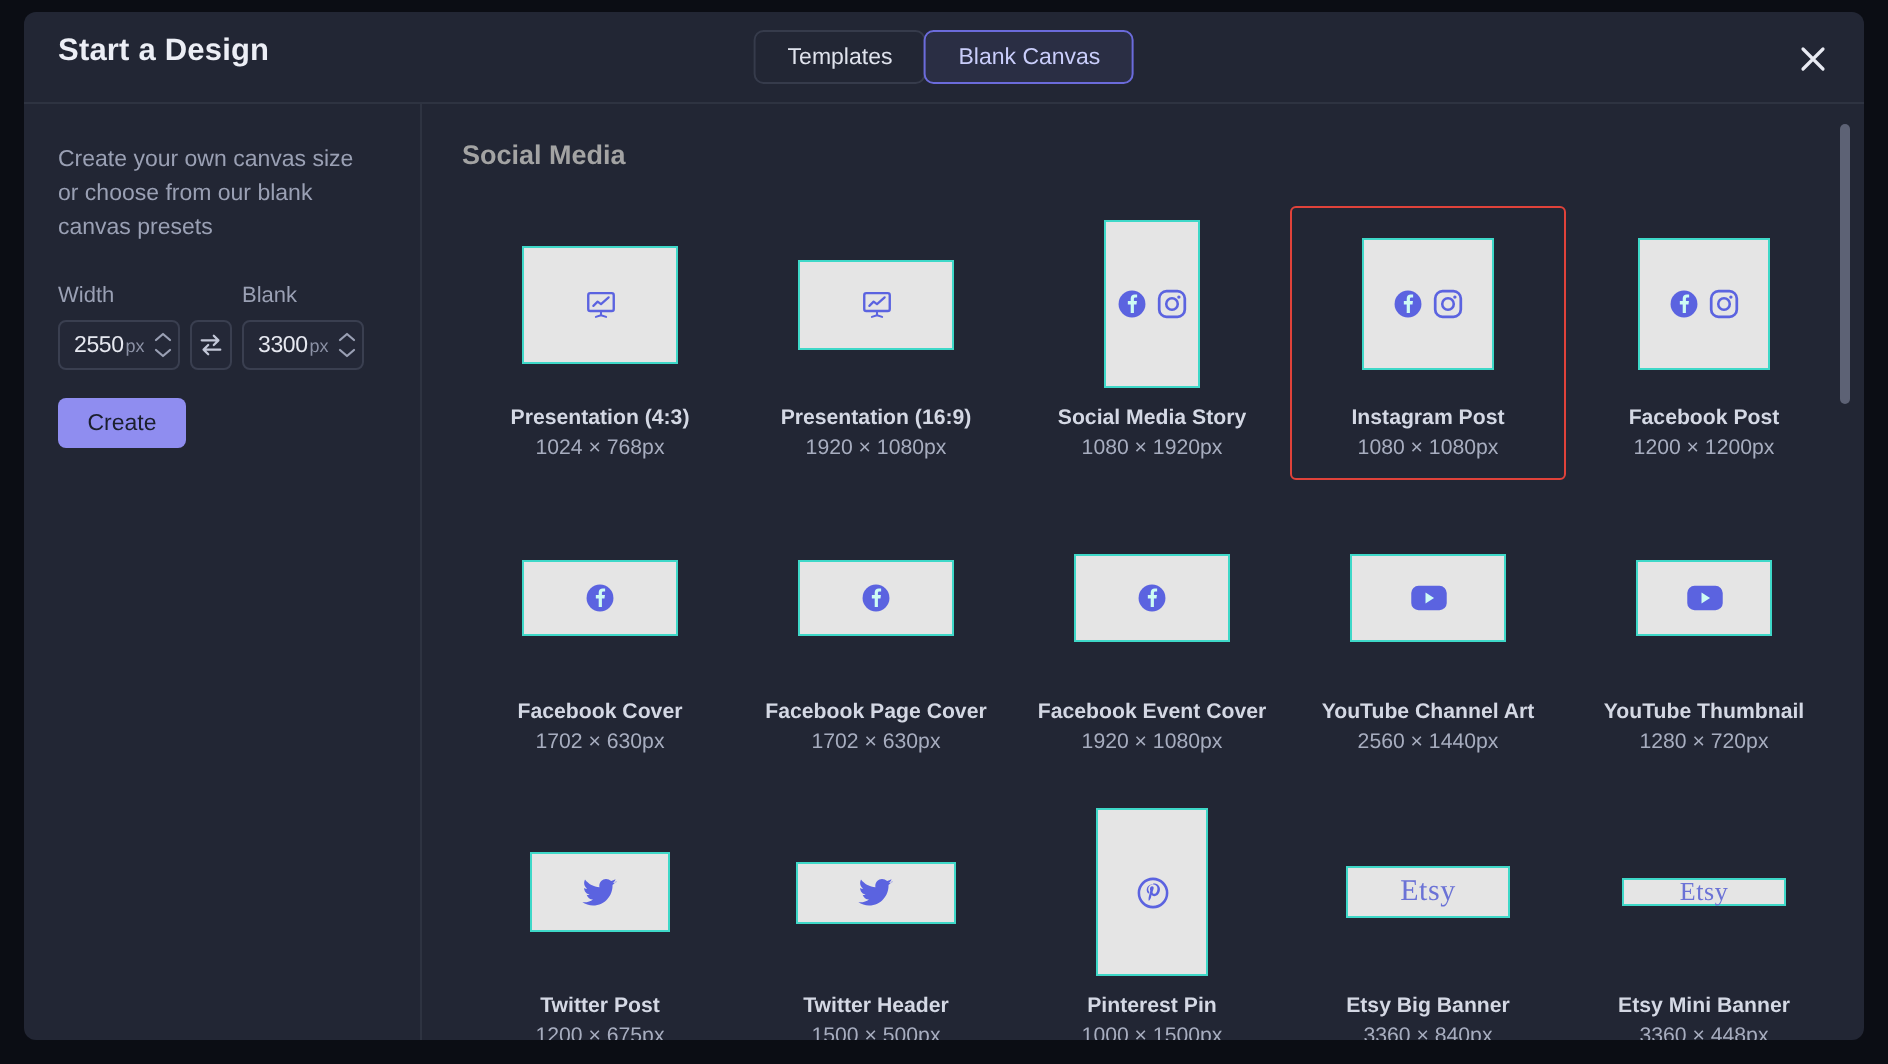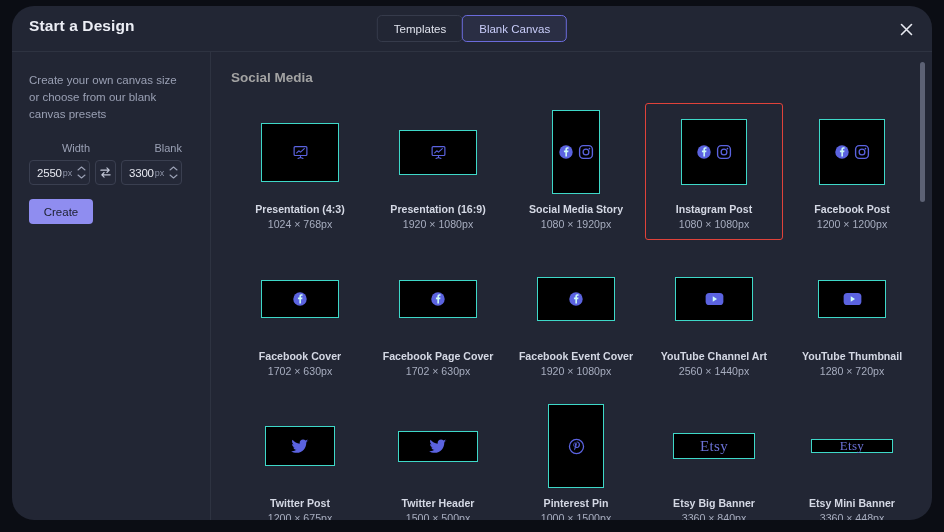--- a/index.html
+++ b/index.html
@@ -12,21 +12,21 @@
     overflow: hidden;
   }
 
   .dialog {
     position: absolute;
     left: 12px;
     top: 6px;
     width: 920px;
     height: 514px;
     background: #222634;
-    border-radius: 22px;
+    border-radius: 6px;
     overflow: hidden;
     display: flex;
     flex-direction: column;
   }
 
   
   .header {
     position: relative;
     height: 46px;
     flex: 0 0 46px;
@@ -93,21 +93,21 @@
     border-right: 1px solid #2e3341;
     padding: 20px 18px 0 17px;
   }
   .side-desc {
     font-size: 11.5px;
     line-height: 17px;
     color: #9aa0b4;
     width: 160px;
     margin-bottom: 19px;
   }
-  .dims-row { display: flex; align-items: flex-end; gap: 0; text-align: right; }
+  .dims-row { display: flex; align-items: flex-end; gap: 0; }
   .dim-group { display: flex; flex-direction: column; }
   .dim-label {
     font-size: 11px;
     color: #9aa0b4;
     margin-bottom: 6px;
   }
   .num-field {
     display: flex;
     align-items: center;
     height: 25px;
@@ -202,21 +202,21 @@
   }
   .card.selected { border-color: #e0423a; }
 
   .thumb-wrap {
     height: 84px;
     display: flex;
     align-items: center;
     justify-content: center;
   }
   .thumb {
-    background: #000000;
+    background: #e5e5e5;
     border: 1.5px solid #3ed8c8;
     display: flex;
     align-items: center;
     justify-content: center;
   }
   .card-name {
     margin-top: 9px;
     font-size: 10.6px;
     color: #d4d8e4;
     text-align: center;

